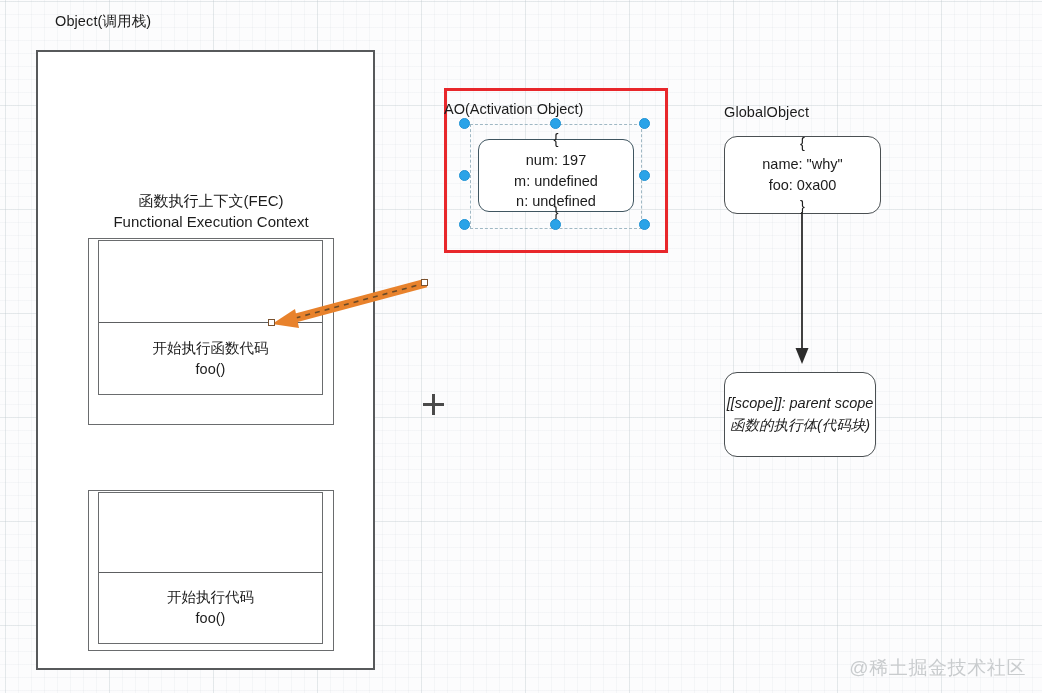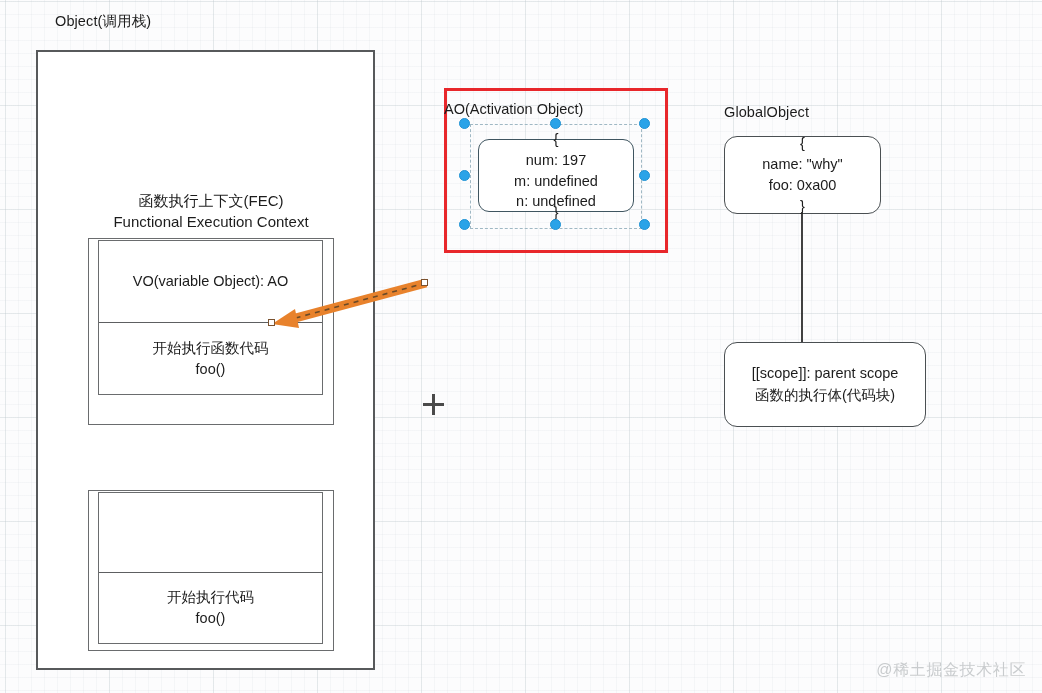--- a/index.html
+++ b/index.html
@@ -188,42 +188,41 @@
     position: absolute;
     background: #4a4a4a;
   }
   #crosshair::before { left: 9px; top: 0; width: 2.5px; height: 21px; }
   #crosshair::after  { top: 9px; left: 0; height: 2.5px; width: 21px; }
 
   
   #watermark {
     position: absolute;
     right: 16px; bottom: 12px;
-    font-size: 16px;
+    font-size: 19px;
     color: #c9ccce;
     letter-spacing: .6px;
     white-space: pre;
   }
 </style>
 </head>
 <body>
 
 <div id="canvas">
 
   <div class="lbl" style="left:55px; top:11px;">Object(调用栈)</div>
 
   <div id="ecstack-box"></div>
 
   <div class="ctx-title" style="left:88px; top:190px; width:246px;">函数执行上下文(FEC)
 Functional Execution Context</div>
 
   <div class="ctx-outer" style="left:88px; top:238px; width:246px; height:187px;"></div>
 
   <div class="ctx-inner" style="left:98px; top:240px; width:225px; height:155px;">
-    <div class="ctx-cell" style="top:0; height:81px;">VO(variable Object): AO</div>
     <div class="ctx-divider" style="top:81px;"></div>
     <div class="ctx-cell" style="top:82px; height:71px;">开始执行函数代码
 foo()</div>
   </div>
 
 
   <div class="ctx-outer" style="left:88px; top:490px; width:246px; height:161px;"></div>
 
   <div class="ctx-inner" style="left:98px; top:492px; width:225px; height:152px;">
     <div class="ctx-divider" style="top:79px;"></div>
@@ -259,21 +258,21 @@
 name: "why"
 foo: 0xa00
 }</div>
 
   <svg id="global-connector" width="24" height="156" viewBox="0 0 24 156">
     <line x1="12" y1="0" x2="12" y2="140" stroke="#2c2c2c" stroke-width="1.8"></line>
     <polygon points="12,152 5.5,136 18.5,136" fill="#2c2c2c"></polygon>
   </svg>
 
 
-  <div class="round-box" style="left:724px; top:342px; width:202px; height:85px;">[[scope]]: parent scope
+  <div class="round-box" style="left:724px; top:372px; width:152px; height:85px;font-style:italic;">[[scope]]: parent scope
 函数的执行体(代码块)</div>
 
   <svg id="orange-arrow" width="180" height="70" viewBox="0 0 180 70">
     <line x1="168" y1="13" x2="30" y2="50" stroke="#e8822c" stroke-width="9" stroke-linecap="butt"></line>
     <line x1="168" y1="13" x2="30" y2="50" stroke="#6a4a28" stroke-width="1.6" stroke-dasharray="5 5"></line>
     <polygon points="14,54 37,39 41,58" fill="#e8822c"></polygon>
   </svg>
   <div class="ep-handle" style="left:421px; top:279px;"></div>
   <div class="ep-handle" style="left:268px; top:319px;"></div>
 

